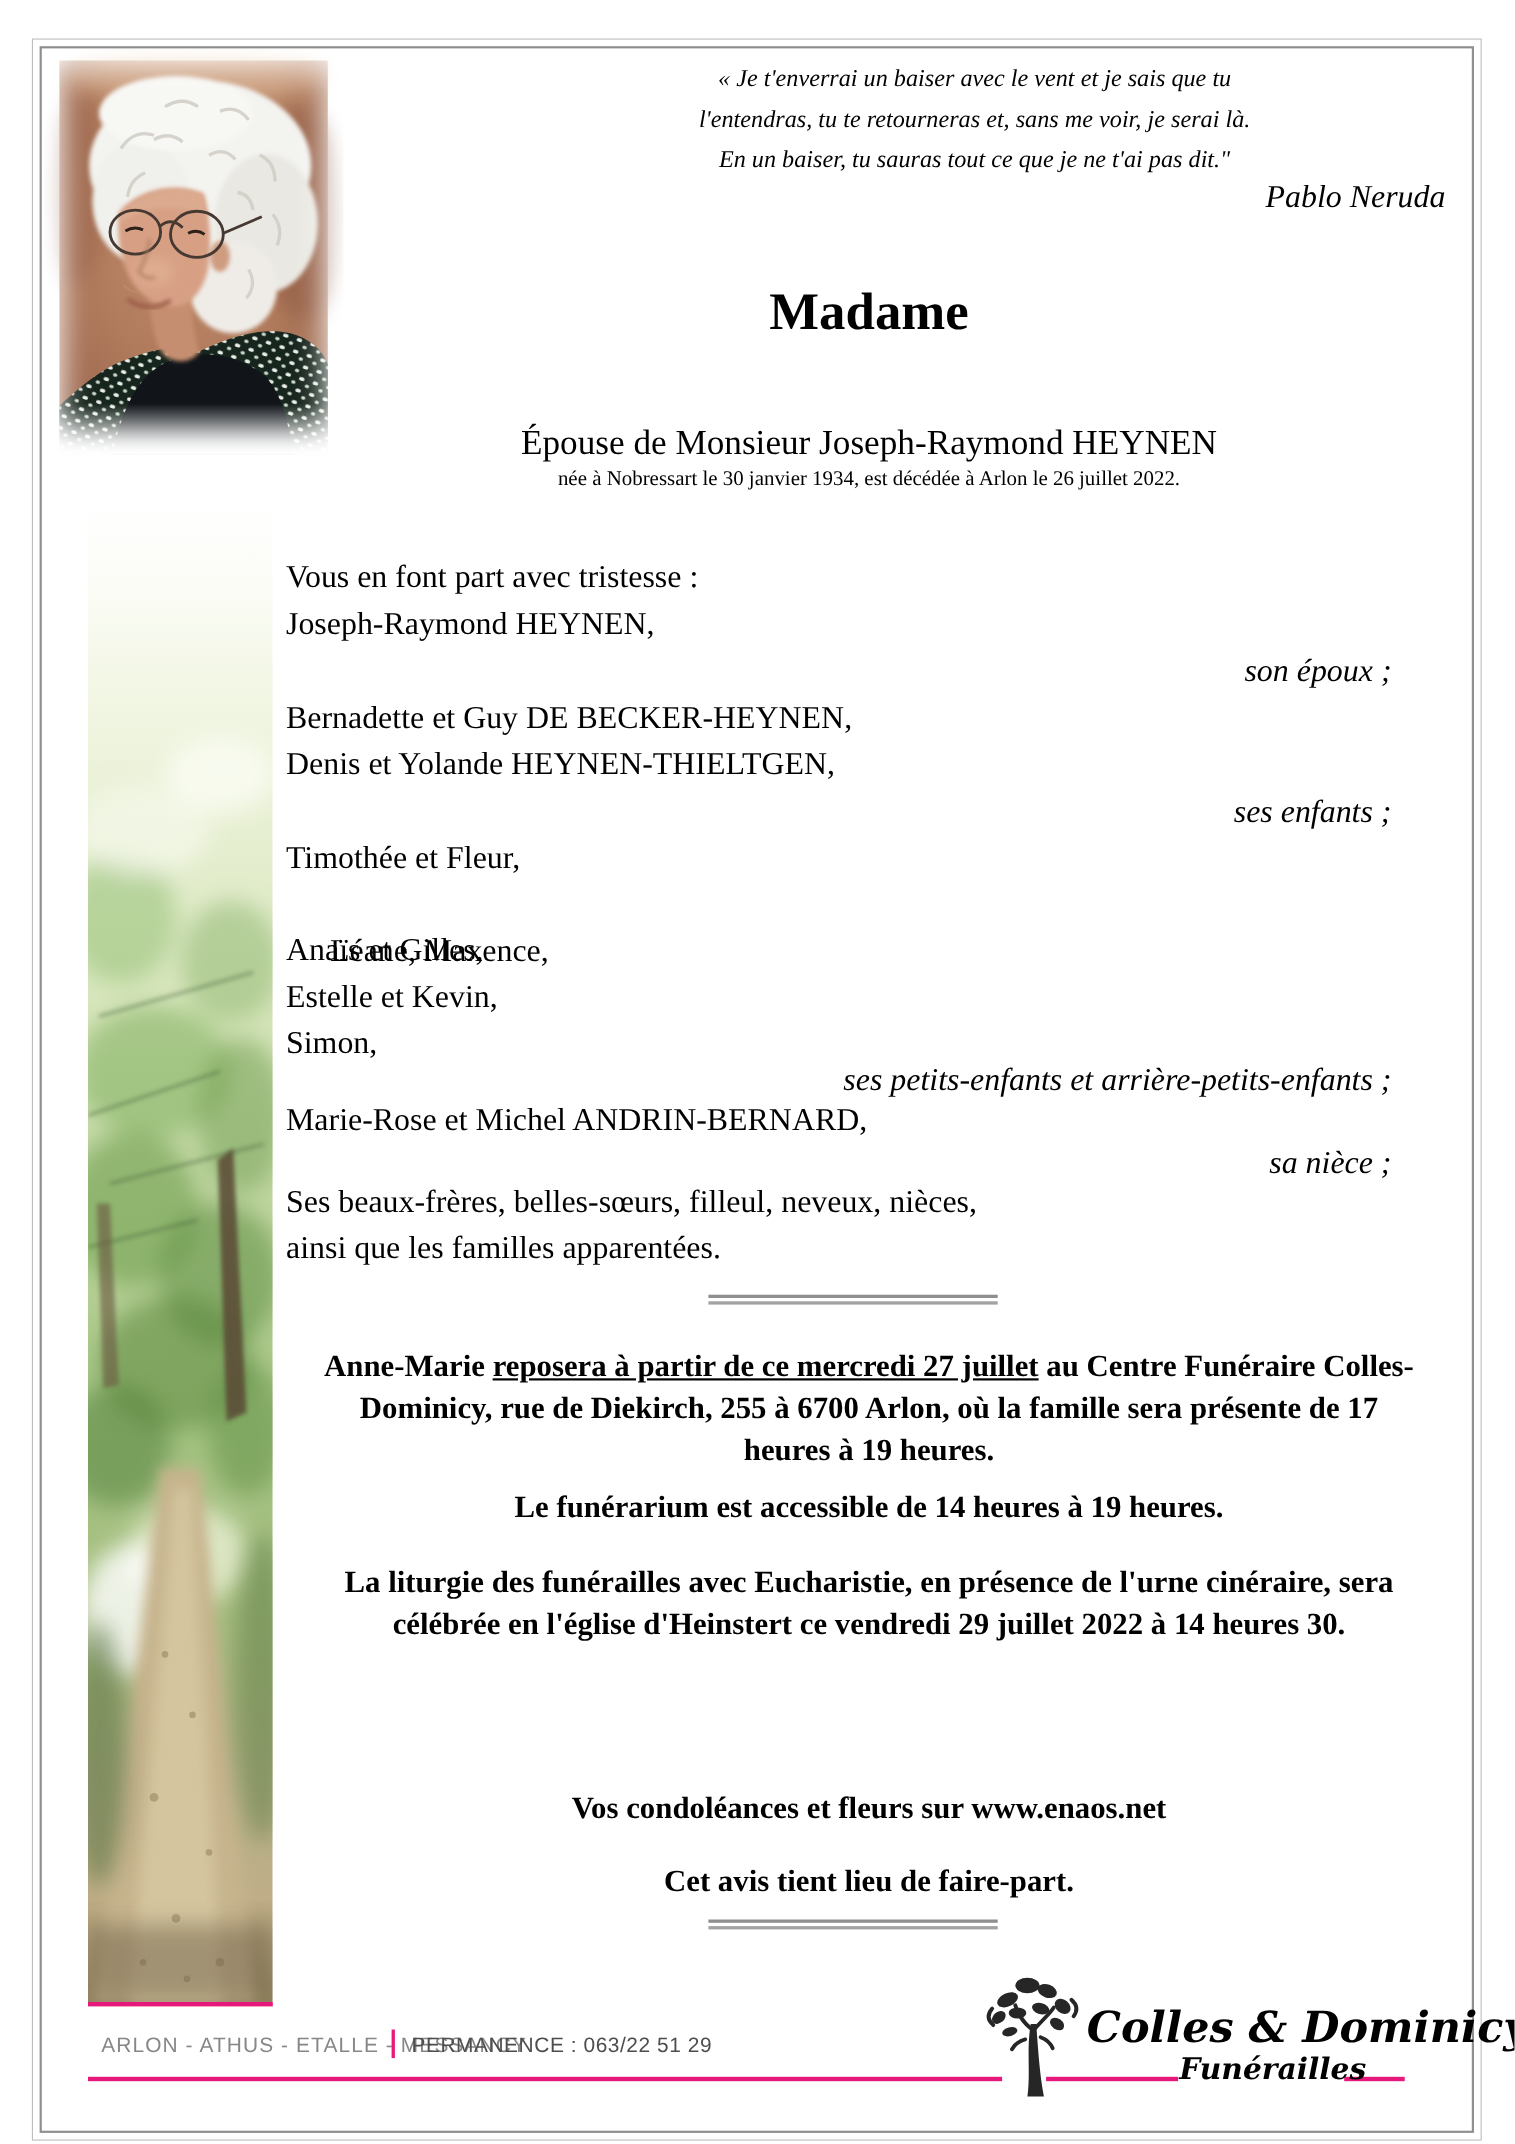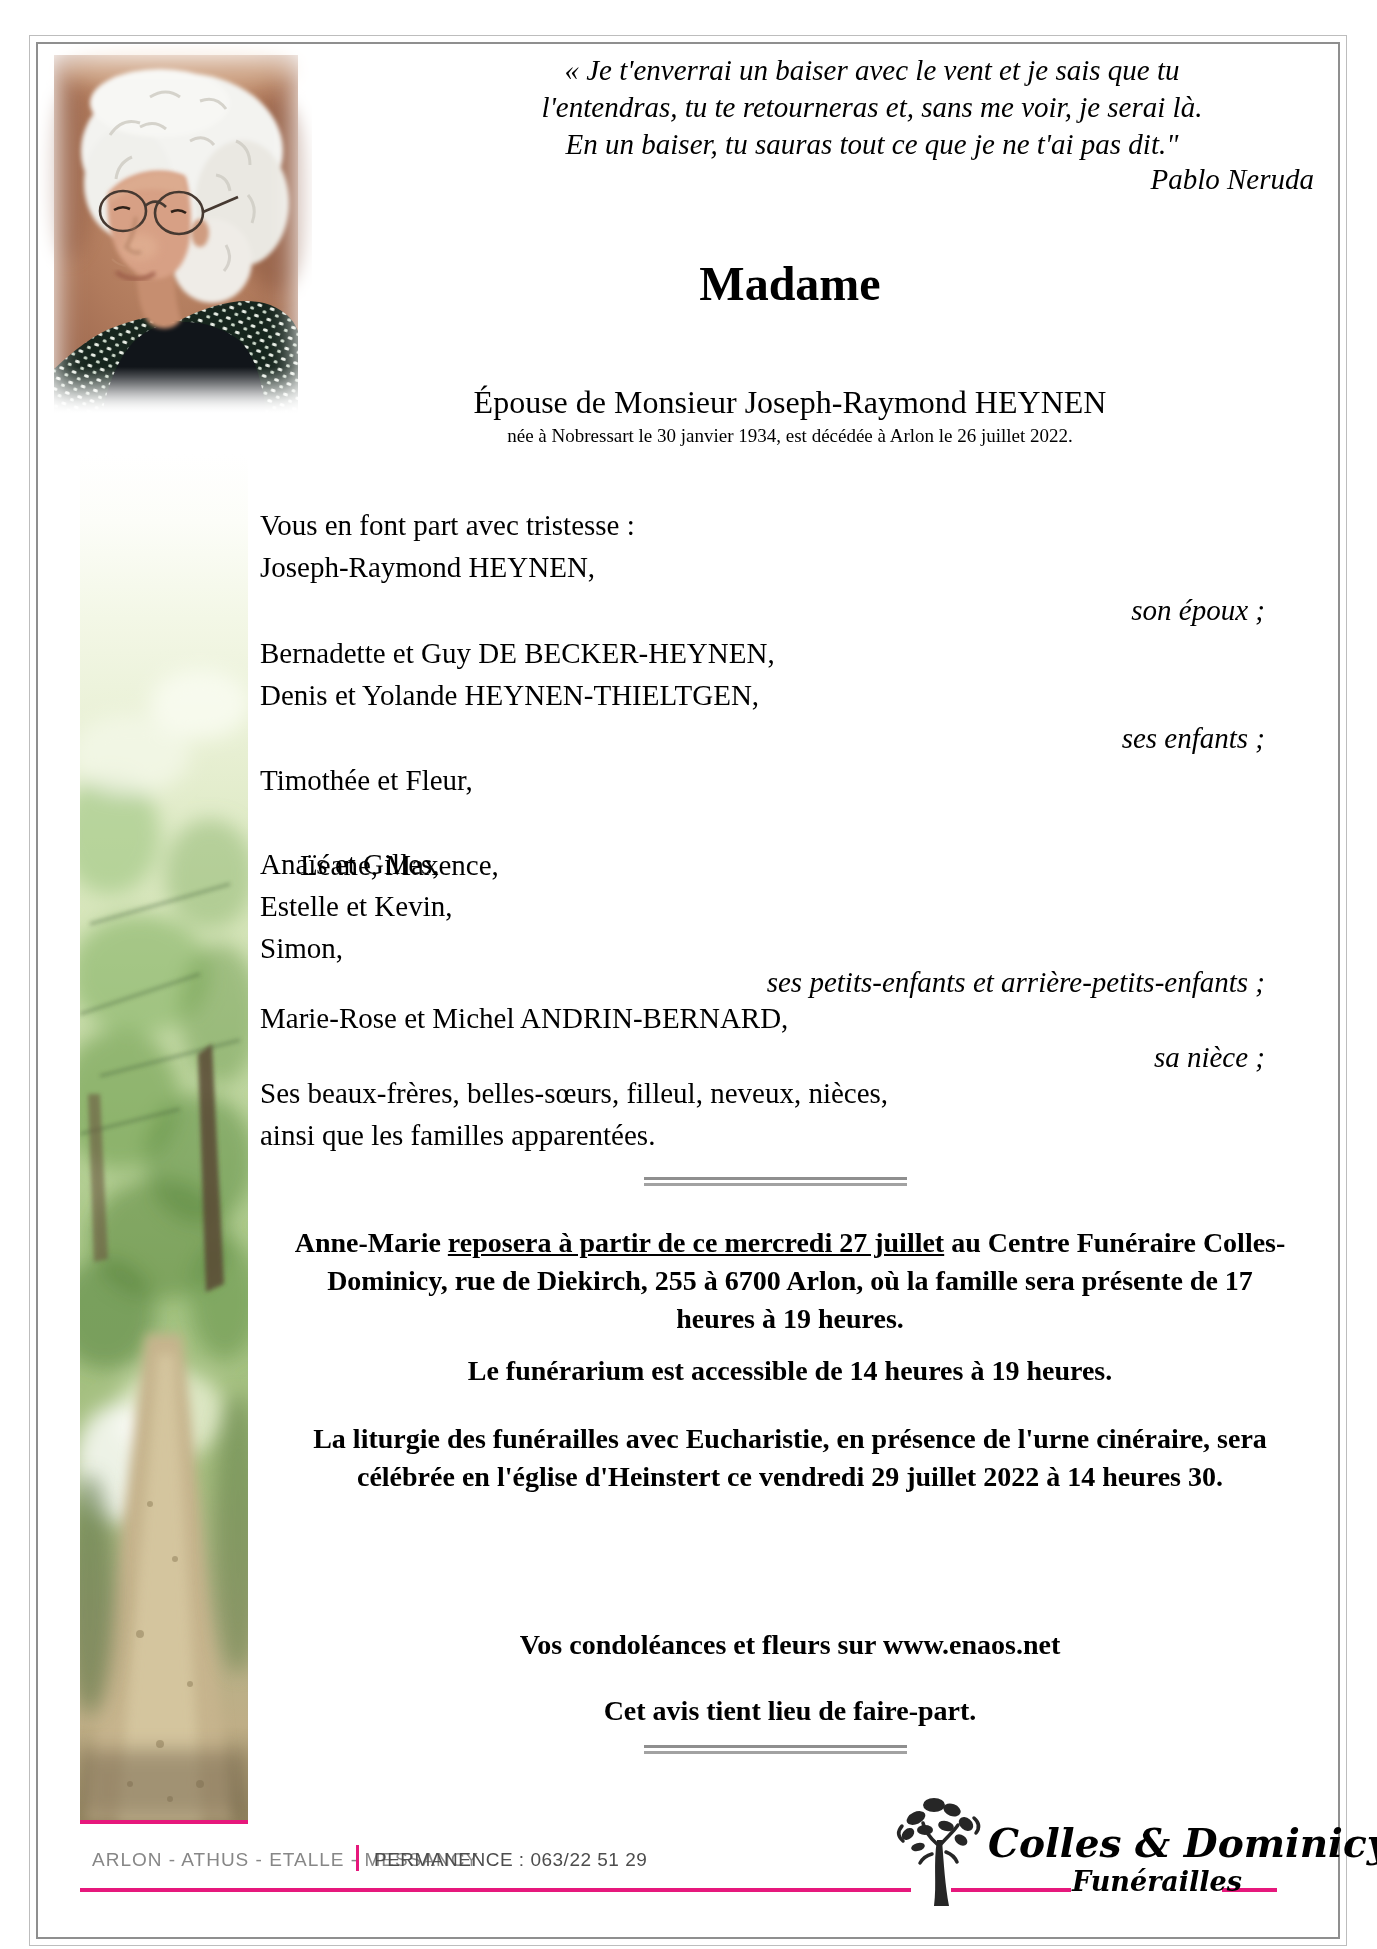--- a/index.html
+++ b/index.html
@@ -4,22 +4,22 @@
 <style>
   html,body{margin:0;padding:0;background:#ffffff;}
   .page{position:relative;width:1377px;height:1949px;background:#ffffff;overflow:hidden;
         font-family:"Liberation Serif", serif;color:#000;}
   
   .frame-outer{position:absolute;left:29px;top:35px;width:1318px;height:1911px;
                border:1px solid #bdbdbd;box-sizing:border-box;}
   .frame-inner{position:absolute;left:36px;top:42px;width:1304px;height:1897px;
                border:2px solid #8f8f8f;box-sizing:border-box;}
   
-  .quote{position:absolute;left:430px;top:52px;width:884px;text-align:center;
-         font-style:italic;font-size:29px;line-height:37px;}
+  .quote{position:absolute;left:444px;top:52px;width:884px;text-align:center;
+         font-style:italic;font-size:22px;line-height:37px;}
   .quote-attr{position:absolute;left:430px;top:163px;width:884px;text-align:right;
               font-style:italic;font-size:29px;}
   
   .t-center{position:absolute;left:245px;width:1090px;text-align:center;}
   .title1{top:256px;font-size:48px;font-weight:bold;}
   .title2{top:310px;font-size:50px;font-weight:bold;}
   .spouse{top:384px;font-size:32px;}
   .birth{top:425px;font-size:19px;}
   
   .fl{position:absolute;font-size:29px;white-space:nowrap;}

